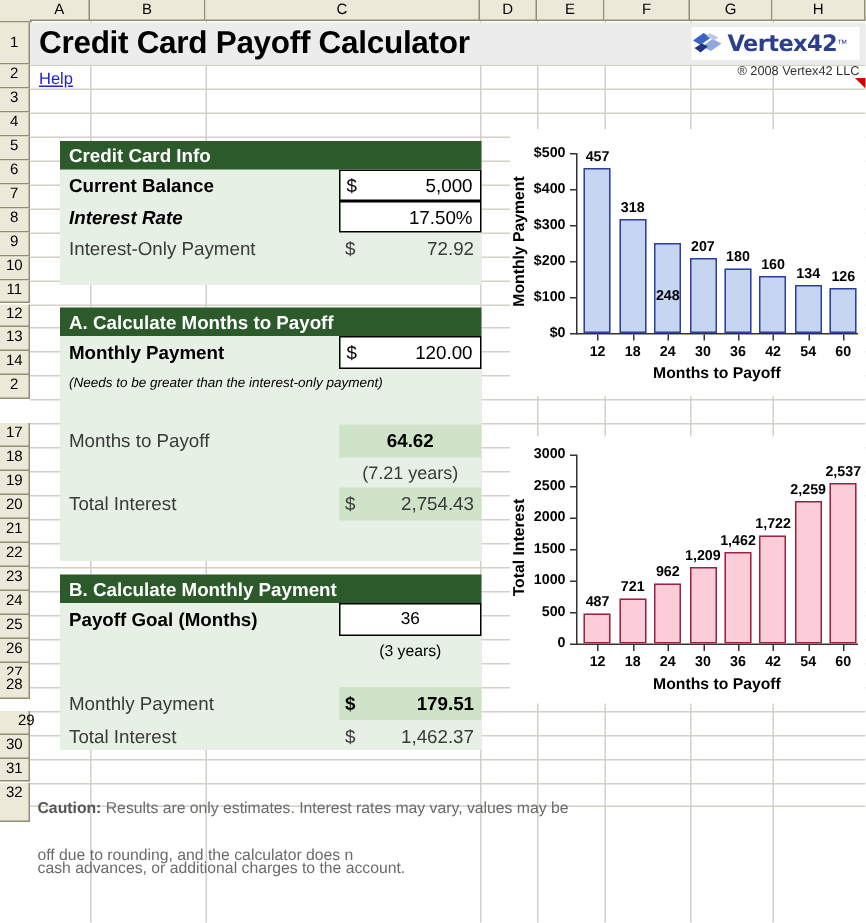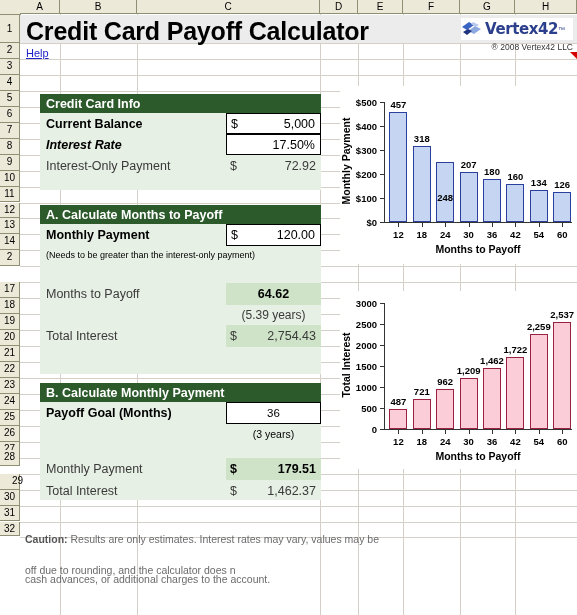--- a/index.html
+++ b/index.html
@@ -20,21 +20,21 @@
     border-right:1px solid #8f8f73;border-bottom:1px solid #8f8f73;
     font-size:10px;line-height:13px;text-align:center;color:#000;box-sizing:border-box;}
   .rowhead{position:absolute;left:0;width:20px;background:#ece9d8;
     border-right:1px solid #8f8f73;border-bottom:1px solid #8f8f73;
     font-size:10px;text-align:center;color:#000;box-sizing:border-box;}
   .gridline-v{position:absolute;top:14px;width:1px;background:#d4d0c8;}
   .gridline-h{position:absolute;left:20px;right:0;height:1px;background:#d4d0c8;}
 
   
   .title-band{position:absolute;left:20px;top:15px;width:557px;height:28px;background:#ececec;}
-  .title-txt{position:absolute;left:26px;top:17px;font-size:25px;font-weight:bold;
+  .title-txt{position:absolute;left:26px;top:17px;font-size:21px;font-weight:bold;
     letter-spacing:-0.2px;color:#000;}
   .help-link{position:absolute;left:26px;top:47px;font-size:11px;color:#2222cc;
     text-decoration:underline;cursor:pointer;}
 
   
   .logo-box{position:absolute;left:461px;top:18px;width:112px;height:22px;background:#fff;
     display:flex;align-items:center;}
   .logo-mark{width:22px;height:18px;position:relative;flex:0 0 22px;margin-right:2px;}
   .logo-text{font-family:"DejaVu Sans",sans-serif;font-size:15px;color:#2b3f8c;
     font-weight:bold;letter-spacing:-0.4px;}
@@ -131,21 +131,21 @@
       <div class="rowhead" style="top: 362px; height: 15.95px; line-height: 14.95px;">22</div>
       <div class="rowhead" style="top: 377.95px; height: 15.95px; line-height: 14.95px;">23</div>
       <div class="rowhead" style="top: 393.9px; height: 15.95px; line-height: 14.95px;">24</div>
       <div class="rowhead" style="top: 409.85px; height: 15.95px; line-height: 14.95px;">25</div>
       <div class="rowhead" style="top: 425.8px; height: 15.95px; line-height: 14.95px;">26</div>
       <div class="rowhead" style="top: 441.75px; height: 15.95px; line-height: 14.95px;">27</div>
       <div class="rowhead" style="top: 450px; height: 15.95px; line-height: 14.95px;">28</div>
       <div class="rowhead" style="top: 473.65px; height: 15.95px; line-height: 14.95px; padding-left: 12px;">29</div>
       <div class="rowhead" style="top: 489.6px; height: 15.95px; line-height: 14.95px;">30</div>
       <div class="rowhead" style="top: 505.55px; height: 15.95px; line-height: 14.95px;">31</div>
-      <div class="rowhead" style="top: 521.5px; height: 14px; line-height: 14.95px;">32</div>
+      <div class="rowhead" style="top: 521.5px; height: 26px; line-height: 14.95px;">32</div>
     </div>
   <div id="gridlines">
       <div class="gridline-v" style="left: 60px; height: 601px;"></div>
       <div class="gridline-v" style="left: 137px; height: 601px;"></div>
       <div class="gridline-v" style="left: 320px; height: 601px;"></div>
       <div class="gridline-v" style="left: 358px; height: 601px;"></div>
       <div class="gridline-v" style="left: 403px; height: 601px;"></div>
       <div class="gridline-v" style="left: 460px; height: 601px;"></div>
       <div class="gridline-v" style="left: 515px; height: 601px;"></div>
       <div class="gridline-h" style="top: 43px;"></div>
@@ -222,28 +222,28 @@
   </div>
 
   <div class="panel" style="left:40px;top:205px;width:281px;height:169px;"></div>
   <div class="panel-head" style="left:40px;top:205px;width:281px;height:19px;">A.  Calculate Months to Payoff</div>
 
   <div class="lbl-b" style="left:40px;top:224px;width:186px;height:22px;">Monthly Payment</div>
   <div class="inputcell" style="left:226px;top:224px;width:95px;height:22px;">
     <span class="cur">$</span>
     <span class="amt">120.00</span>
   </div>
-  <div class="note" style="left:40px;top:247px;width:281px;height:16px;">(Needs to be greater than the interest-only payment)</div>
+  <div class="note" style="left:40px;top:247px;width:281px;height:16px;font-style:italic;">(Needs to be greater than the interest-only payment)</div>
 
   <div class="lbl-n" style="left:40px;top:283px;width:186px;height:22px;">Months to Payoff</div>
   <div class="valcell hl" style="left:226px;top:283px;width:95px;height:22px;">
     <span class="ctr bold" style="font-size:12.5px;">64.62</span>
   </div>
   <div class="valcell" style="left:226px;top:305px;width:95px;height:20px;">
-    <span class="ctr grey" style="font-size:12px;">(5.39 years)</span>
+    <span class="ctr grey" style="font-size:12px;">(7.21 years)</span>
   </div>
 
   <div class="lbl-n" style="left:40px;top:325px;width:186px;height:22px;">Total Interest</div>
   <div class="valcell hl" style="left:226px;top:325px;width:95px;height:22px;">
     <span class="cur grey">$</span>
     <span class="amt grey">2,754.43</span>
   </div>
 
   <div class="panel" style="left:40px;top:383px;width:281px;height:117px;"></div>
   <div class="panel-head" style="left:40px;top:383px;width:281px;height:19px;">B.  Calculate Monthly Payment</div>

